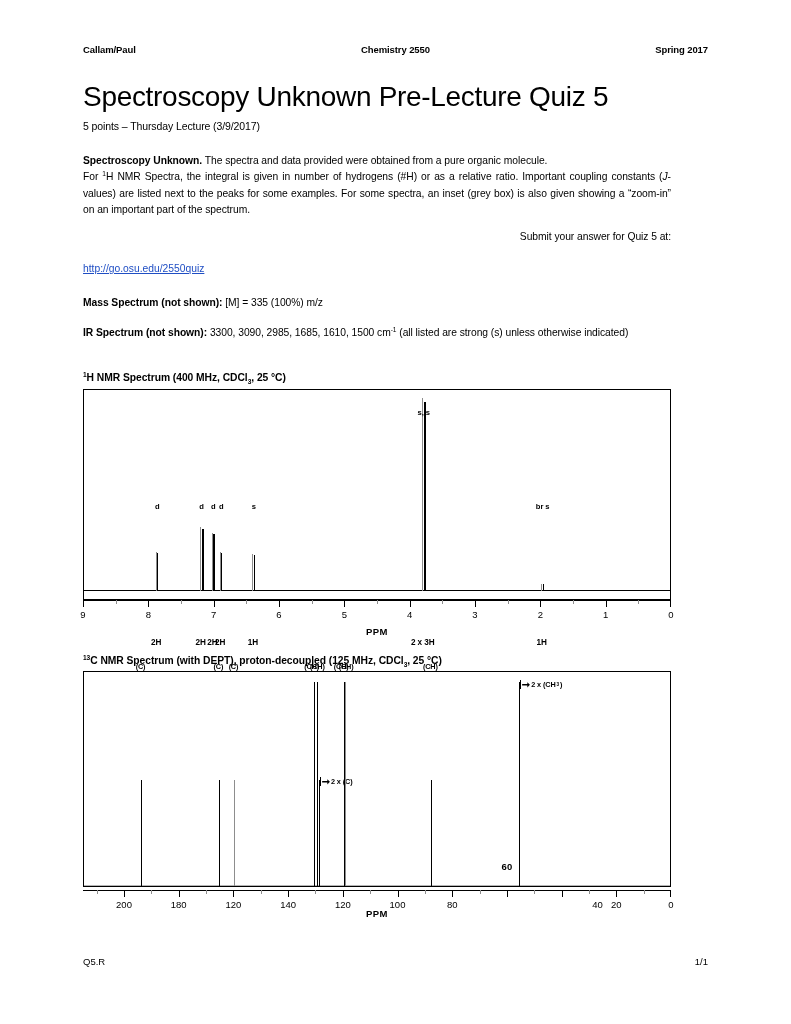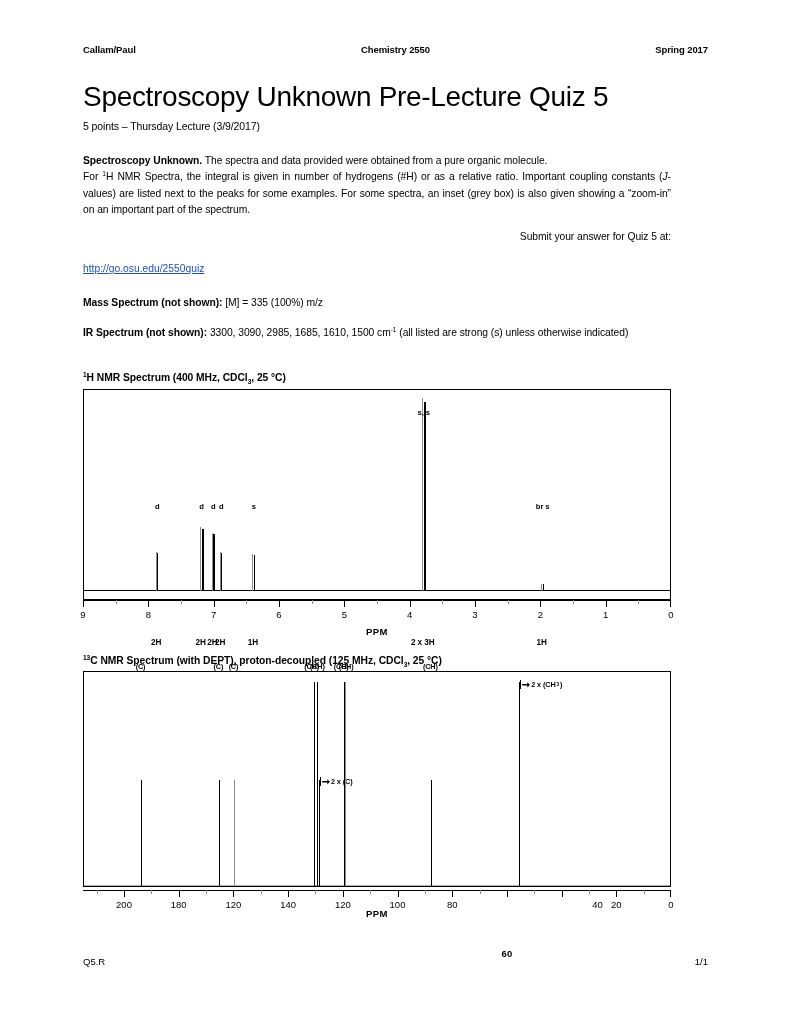--- a/index.html
+++ b/index.html
@@ -387,21 +387,21 @@
       </div>
   </div>
   <div id="c-ticklabels">
       <div class="tick-label" style="left: 124.023px; top: 899px;">200</div>
       <div class="tick-label" style="left: 178.721px; top: 899px;">180</div>
       <div class="tick-label" style="left: 233.419px; top: 899px;">120</div>
       <div class="tick-label" style="left: 288.116px; top: 899px;">140</div>
       <div class="tick-label" style="left: 342.814px; top: 899px;">120</div>
       <div class="tick-label" style="left: 397.512px; top: 899px;">100</div>
       <div class="tick-label" style="left: 452.209px; top: 899px;">80</div>
-      <div class="tick-label" style="left: 506.907px; top: 948px; font-weight: bold;">60</div>
+      <div class="tick-label" style="left: 506.907px; top: 861px; font-weight: bold;">60</div>
       <div class="tick-label" style="left: 561.605px; top: 899px; margin-left: 36px;">40</div>
       <div class="tick-label" style="left: 616.302px; top: 899px;">20</div>
       <div class="tick-label" style="left: 671px; top: 899px;">0</div>
     </div>
   <div class="axis-title" style="left:377px; top:908px;">PPM</div>
   <div id="c-deptlabels">
       <div class="dept-label" style="left: 140.433px; top: 662px;">(C)</div>
       <div class="dept-label" style="left: 218.377px; top: 662px;">(C)</div>
       <div class="dept-label" style="left: 233.419px; top: 662px;">(C)</div>
       <div class="dept-label" style="left: 311.636px; top: 662px;">(CH)</div>

